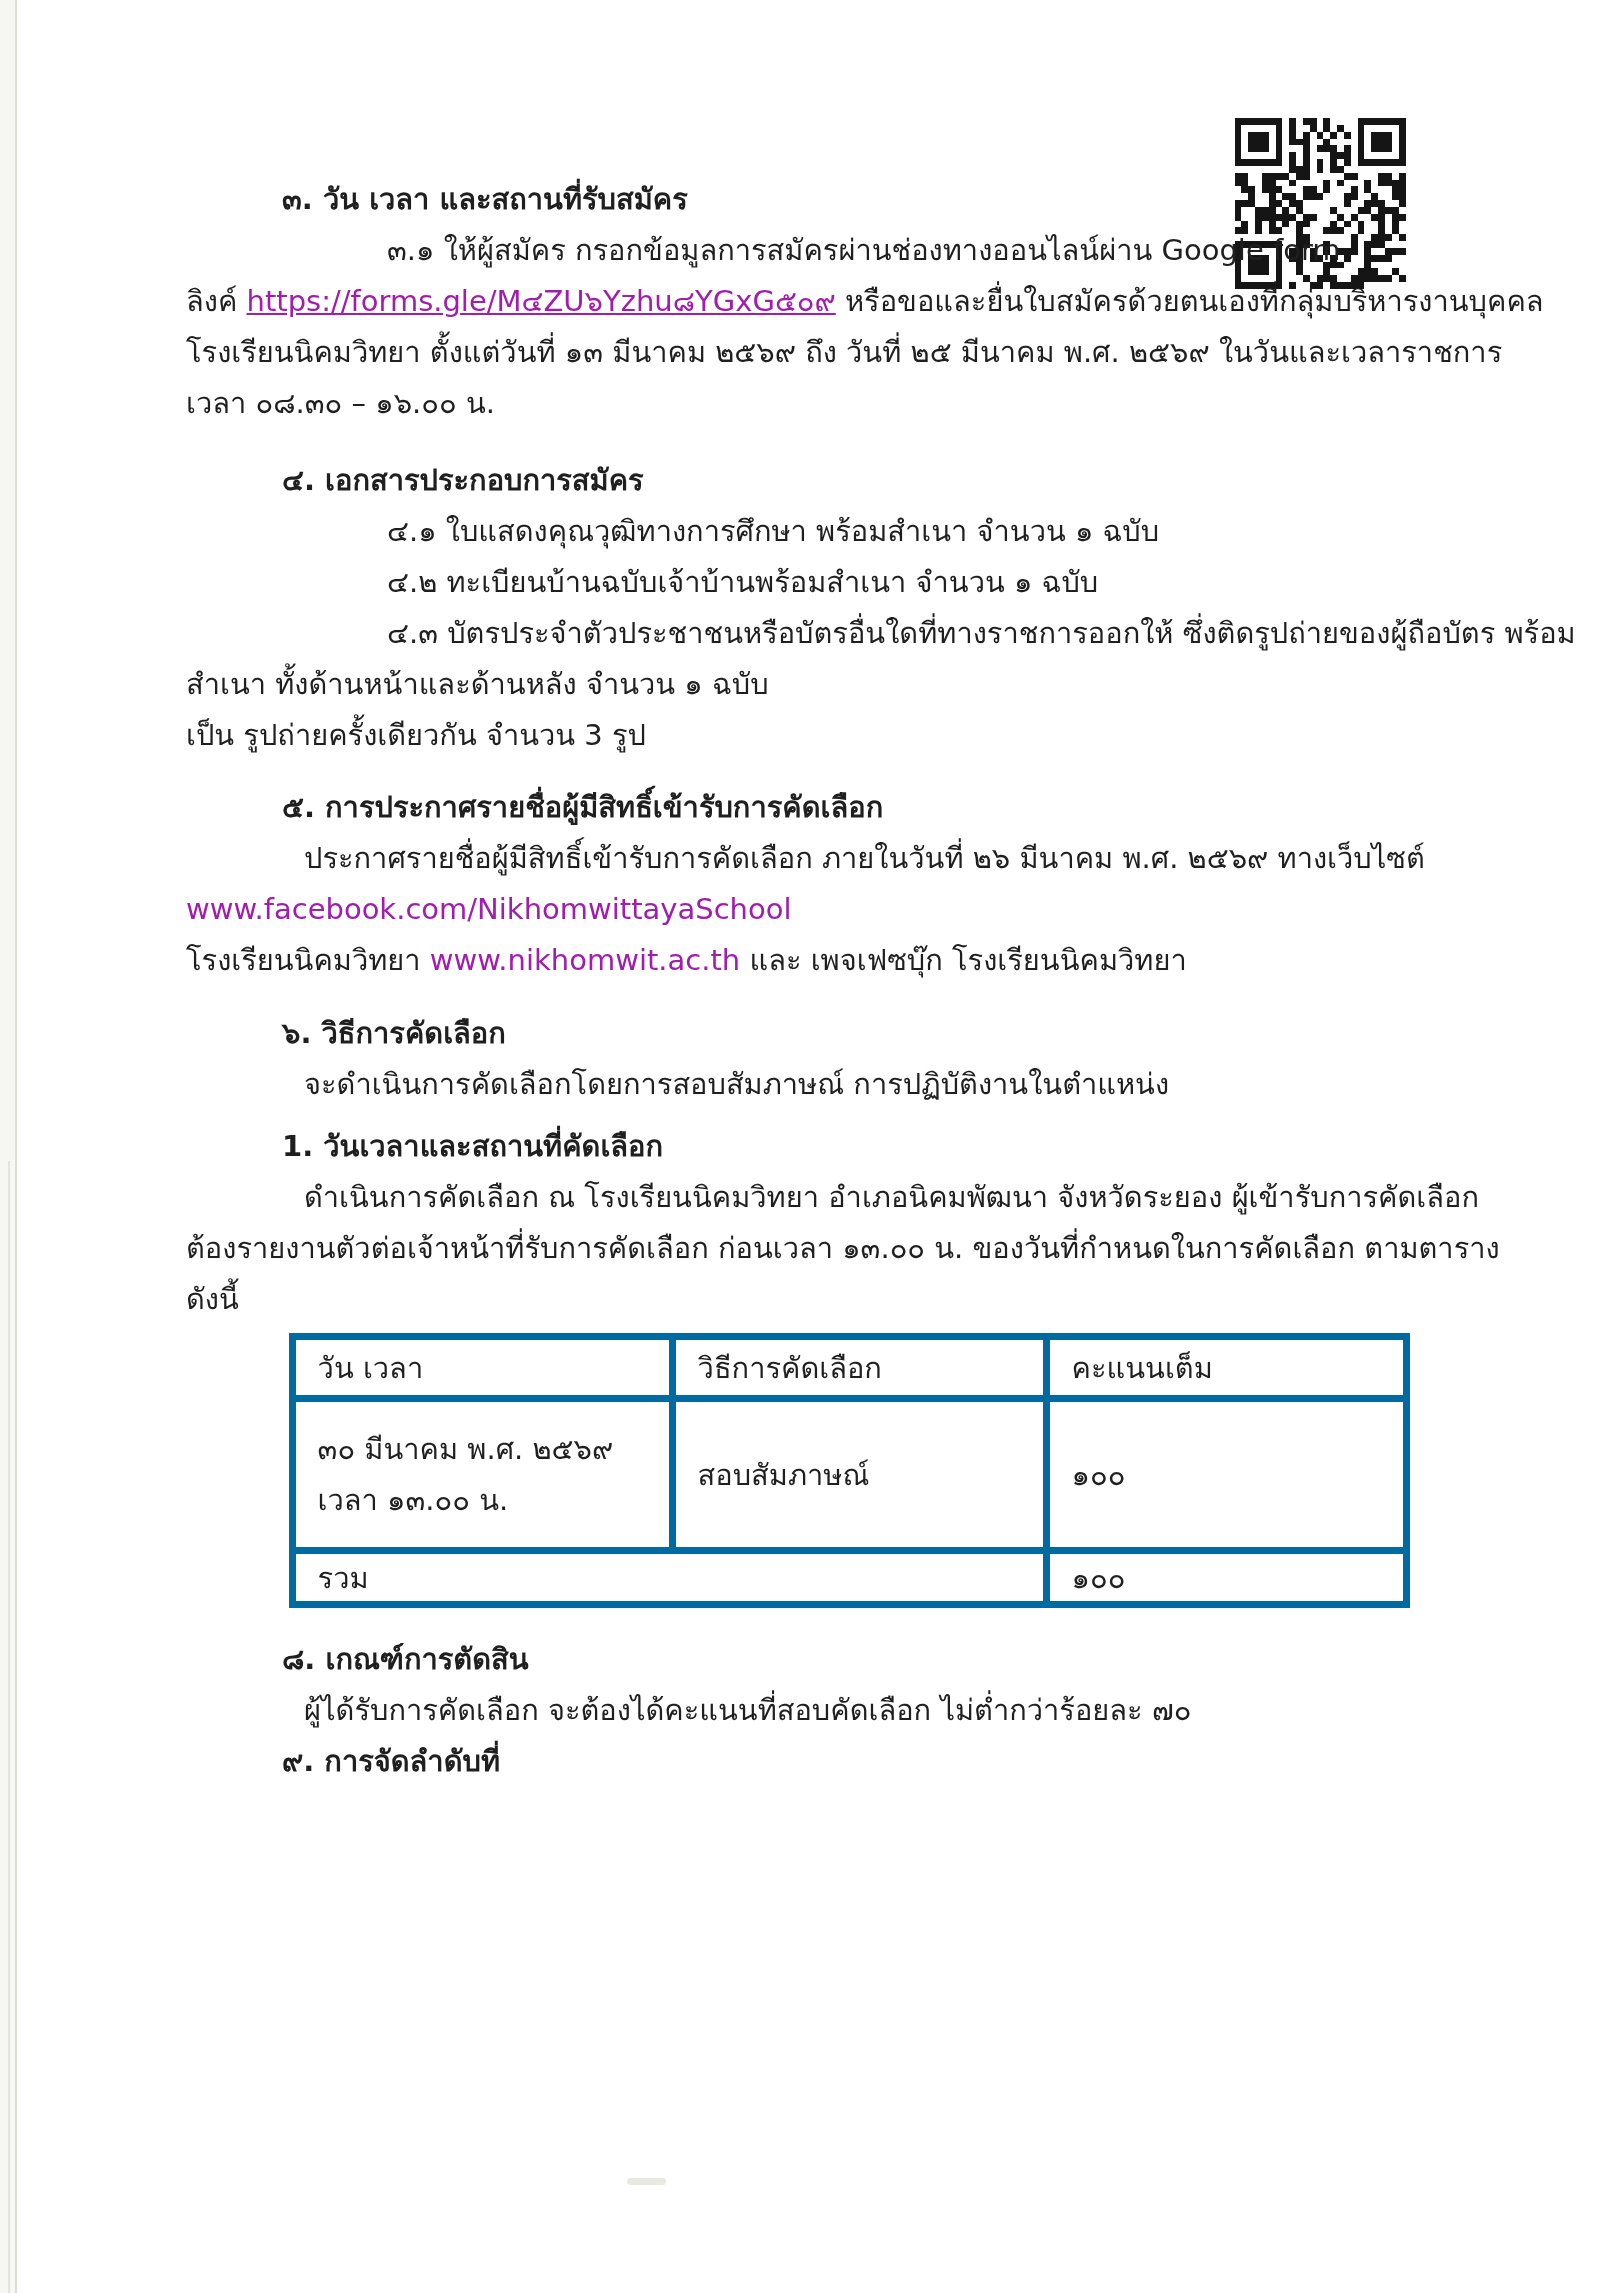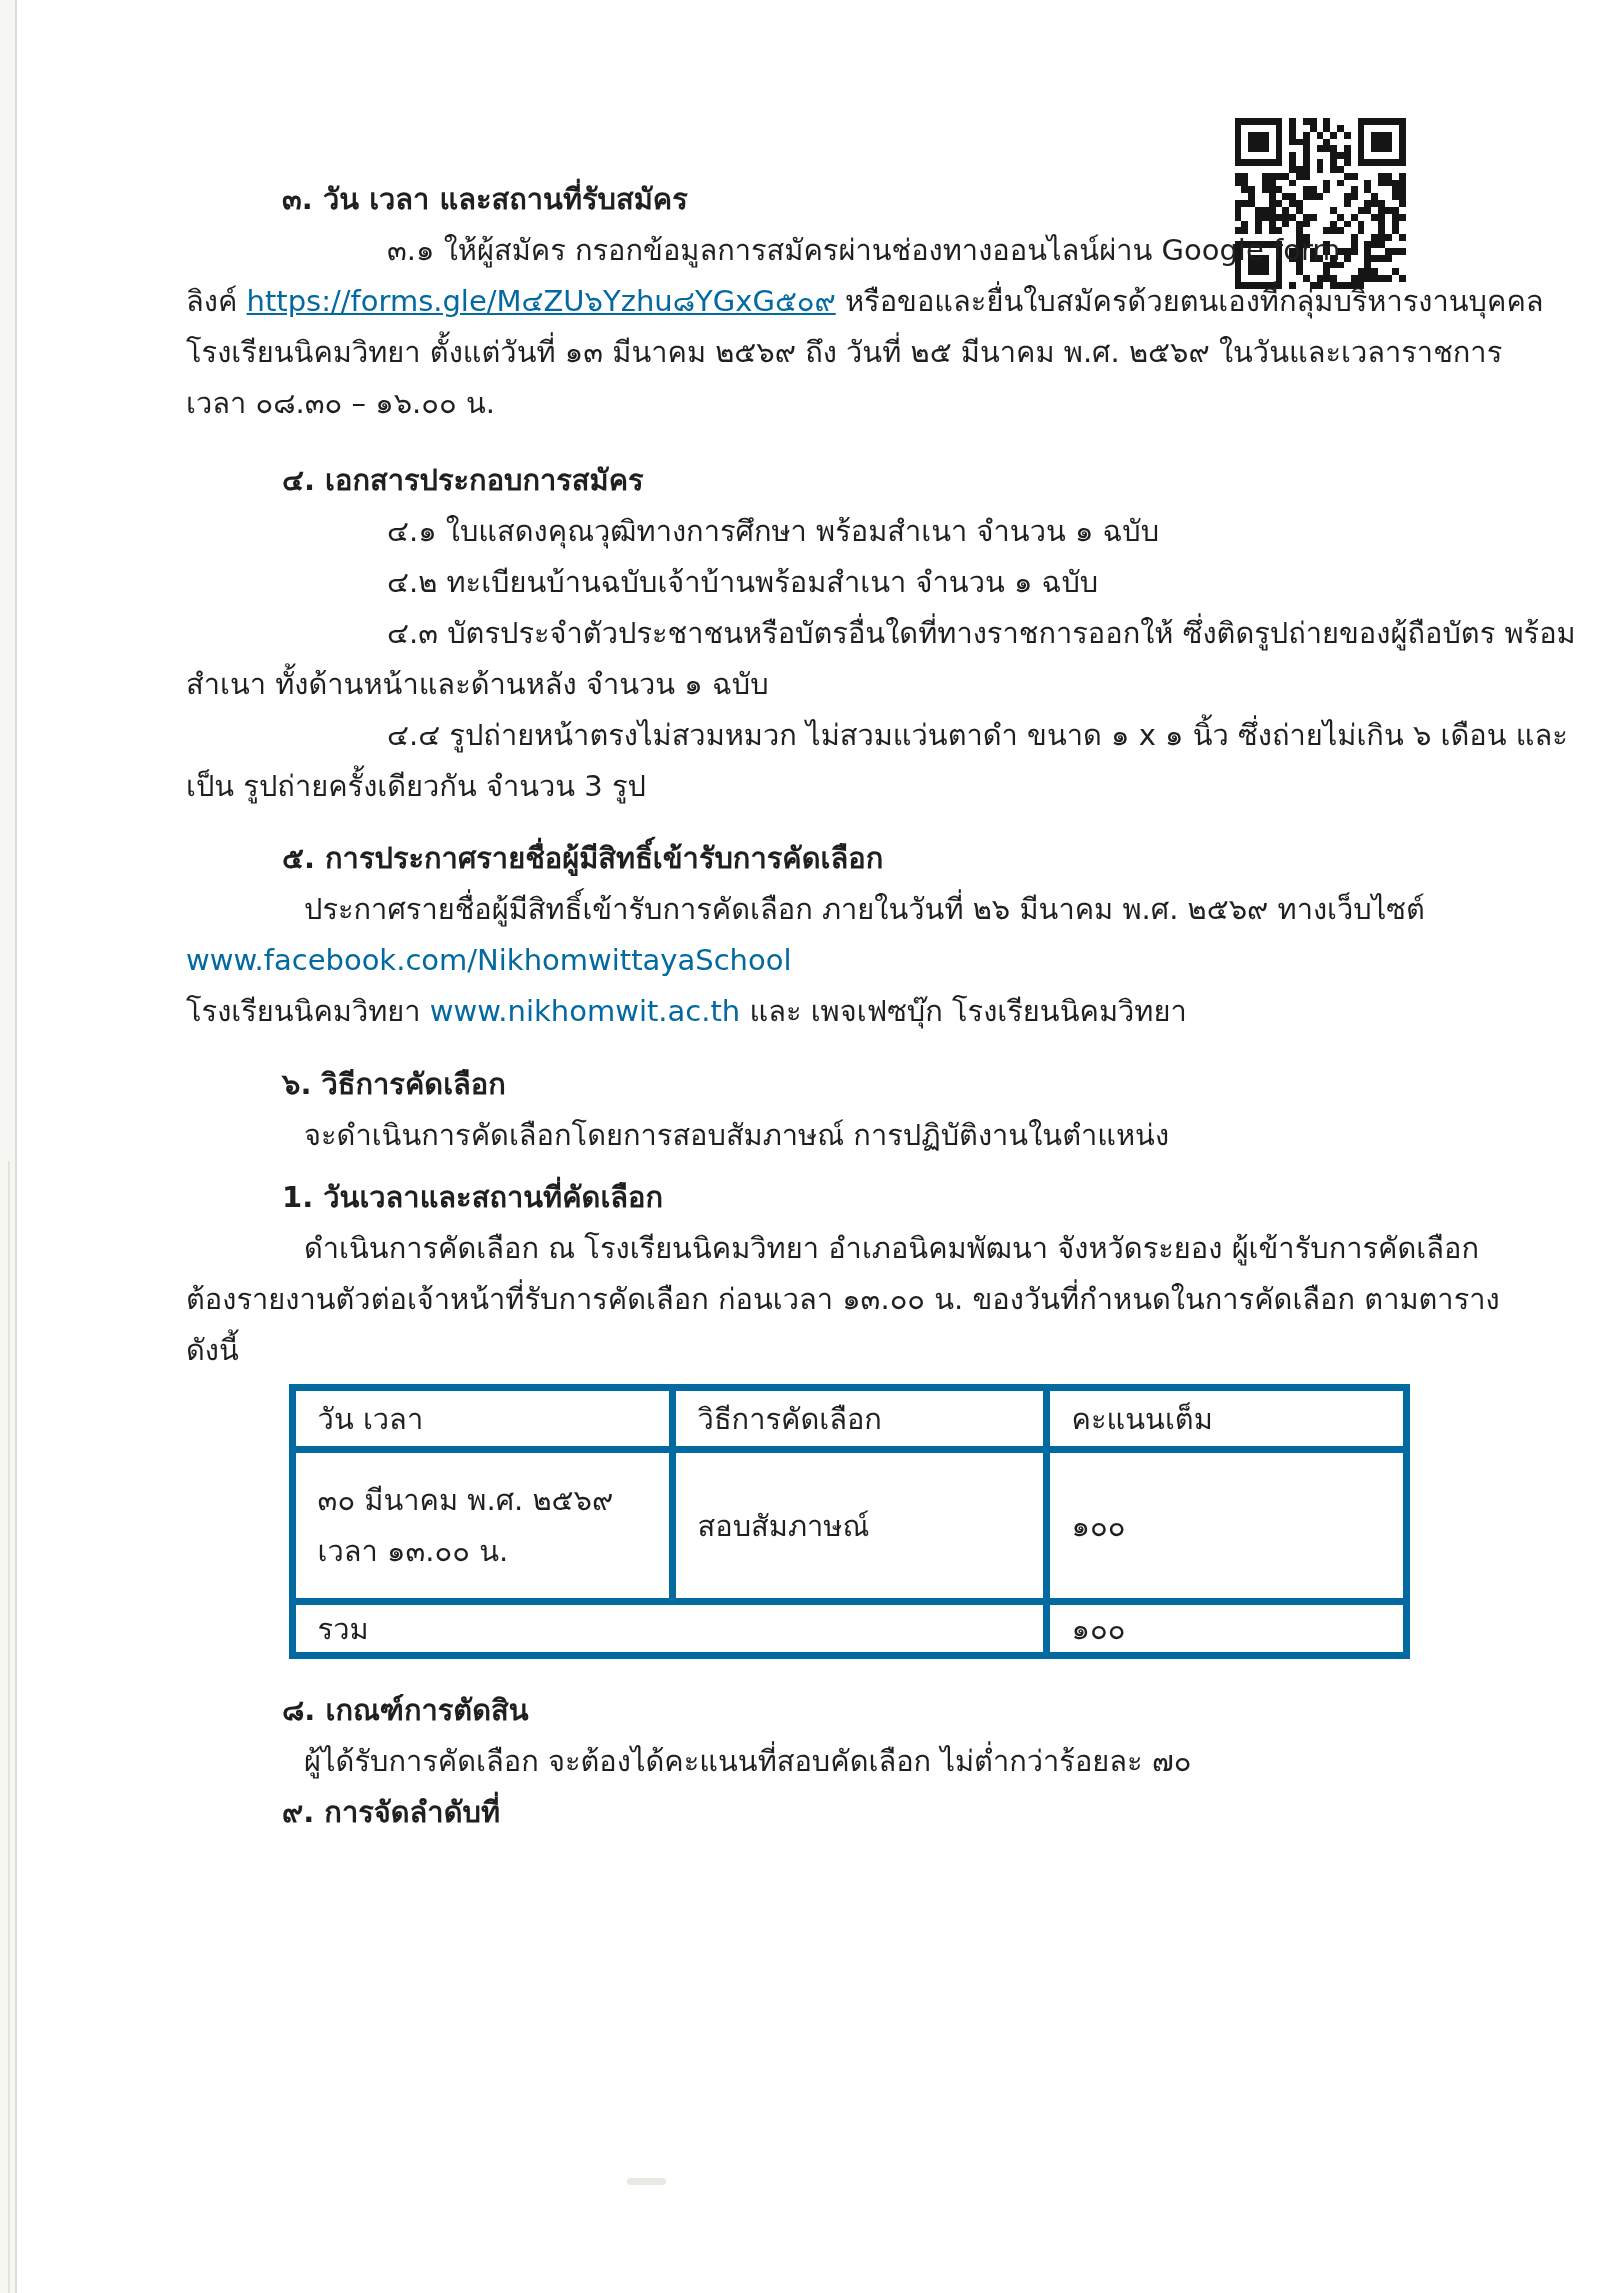--- a/index.html
+++ b/index.html
@@ -19,21 +19,21 @@
 
   .content { position:absolute; left:186px; top:174px; width:1264px; }
   .content p { margin:0; font-size:29px; line-height:51px; white-space:nowrap; }
   .sec-heading { font-weight:bold; margin-left:96px !important; }
   .indent-sub  { margin-left:201px !important; }  
   .indent-par  { margin-left:118px !important; }  
   .mt-lg { margin-top:25.5px !important; }
   .mt-md { margin-top:21.6px !important; }
   .mt-sm { margin-top:11.8px !important; }
 
-  a.doc-link { color:#0369a1; text-decoration:none; cursor:pointer; }
+  a.doc-link { color:#a21caf; text-decoration:none; cursor:pointer; }
   a.doc-link.underline { text-decoration:underline; }
 
   
   table.sel-table {
     border-collapse:collapse;
     margin:7.8px 0 0 103px;
     table-layout:fixed;
   }
   table.sel-table td, table.sel-table th {
     border:7px solid #0369a1;
@@ -299,21 +299,20 @@
     <p class="indent-sub">๓.๑ ให้ผู้สมัคร กรอกข้อมูลการสมัครผ่านช่องทางออนไลน์ผ่าน Google form</p>
     <p><span>ลิงค์ </span><a class="doc-link underline" href="#">https://forms.gle/M๔ZU๖Yzhu๘YGxG๕๐๙</a><span> หรือขอและยื่นใบสมัครด้วยตนเองที่กลุ่มบริหารงานบุคคล</span></p>
     <p>โรงเรียนนิคมวิทยา ตั้งแต่วันที่ ๑๓ มีนาคม ๒๕๖๙ ถึง วันที่ ๒๕ มีนาคม พ.ศ. ๒๕๖๙ ในวันและเวลาราชการ</p>
     <p>เวลา ๐๘.๓๐ – ๑๖.๐๐ น.</p>
 
     <p class="sec-heading mt-lg">๔. เอกสารประกอบการสมัคร</p>
     <p class="indent-sub">๔.๑ ใบแสดงคุณวุฒิทางการศึกษา พร้อมสำเนา จำนวน ๑ ฉบับ</p>
     <p class="indent-sub">๔.๒ ทะเบียนบ้านฉบับเจ้าบ้านพร้อมสำเนา จำนวน ๑ ฉบับ</p>
     <p class="indent-sub">๔.๓ บัตรประจำตัวประชาชนหรือบัตรอื่นใดที่ทางราชการออกให้ ซึ่งติดรูปถ่ายของผู้ถือบัตร พร้อม</p>
     <p>สำเนา ทั้งด้านหน้าและด้านหลัง จำนวน ๑ ฉบับ</p>
-    <p class="indent-sub">๔.๔ รูปถ่ายหน้าตรงไม่สวมหมวก ไม่สวมแว่นตาดำ ขนาด ๑ x ๑ นิ้ว ซึ่งถ่ายไม่เกิน ๖ เดือน และ</p>
     <p>เป็น รูปถ่ายครั้งเดียวกัน จำนวน 3 รูป</p>
 
     <p class="sec-heading mt-md">๕. การประกาศรายชื่อผู้มีสิทธิ์เข้ารับการคัดเลือก</p>
     <p class="indent-par">ประกาศรายชื่อผู้มีสิทธิ์เข้ารับการคัดเลือก ภายในวันที่ ๒๖ มีนาคม พ.ศ. ๒๕๖๙ ทางเว็บไซต์</p>
     <p><a class="doc-link" href="#">www.facebook.com/NikhomwittayaSchool</a></p>
     <p><span>โรงเรียนนิคมวิทยา </span><a class="doc-link" href="#">www.nikhomwit.ac.th</a><span> และ เพจเฟซบุ๊ก โรงเรียนนิคมวิทยา</span></p>
 
     <p class="sec-heading mt-md">๖. วิธีการคัดเลือก</p>
     <p class="indent-par">จะดำเนินการคัดเลือกโดยการสอบสัมภาษณ์ การปฏิบัติงานในตำแหน่ง</p>
 

